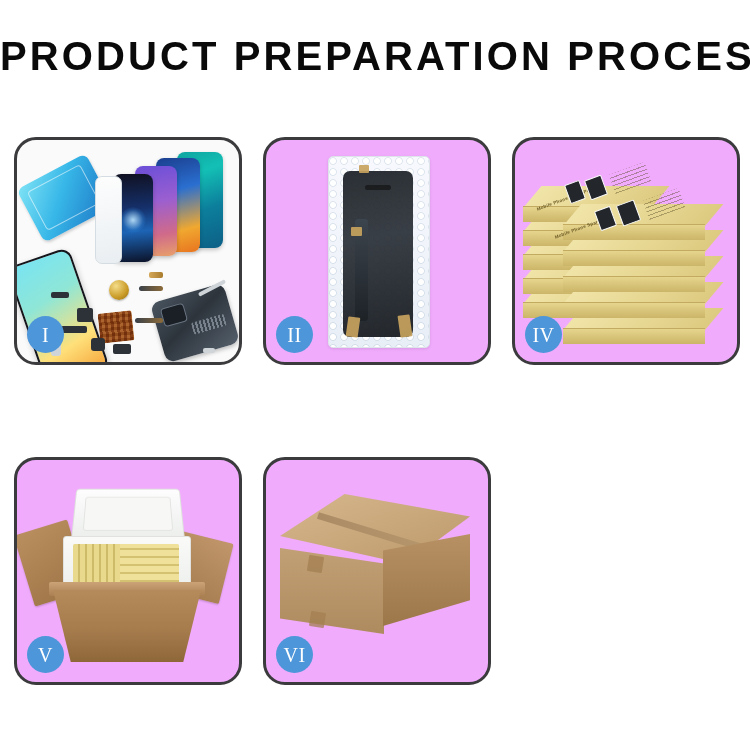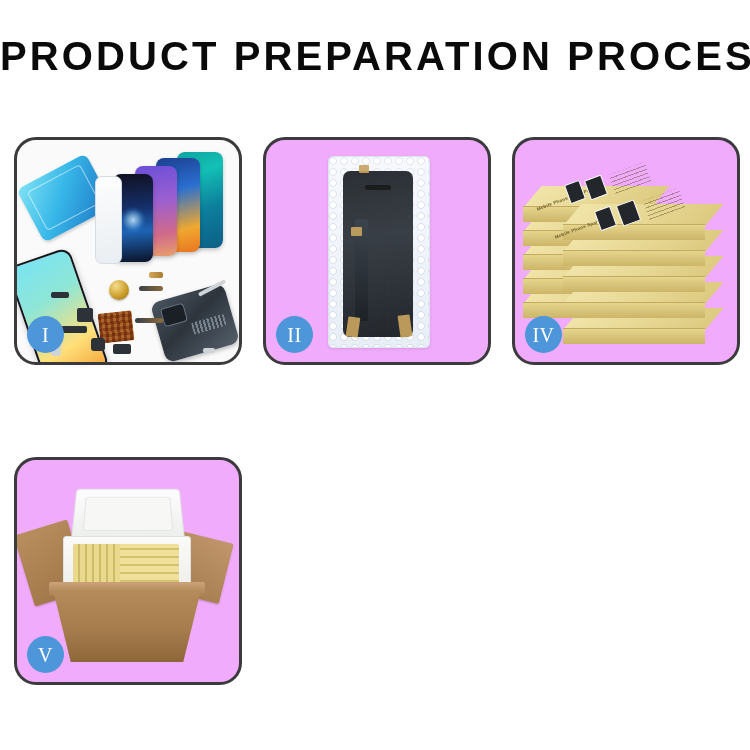--- a/index.html
+++ b/index.html
@@ -388,15 +388,26 @@
         <div class="flapR"></div>
         <div class="foamLid"></div>
         <div class="foamBody"></div>
         <div class="inner"></div>
         <div class="cartonRim"></div>
         <div class="cartonBody"></div>
         <div class="badge">V</div>
       </div>
     </div>
 
+    <div class="panel p6">
+      <div class="stage">
+        <div class="top"></div>
+        <div class="seam"></div>
+        <div class="front"></div>
+        <div class="rightface"></div>
+        <div class="tape tp1"></div>
+        <div class="tape tp2"></div>
+        <div class="badge">VI</div>
+      </div>
+    </div>
 
   </div>
 </div>
 
 </body></html>

